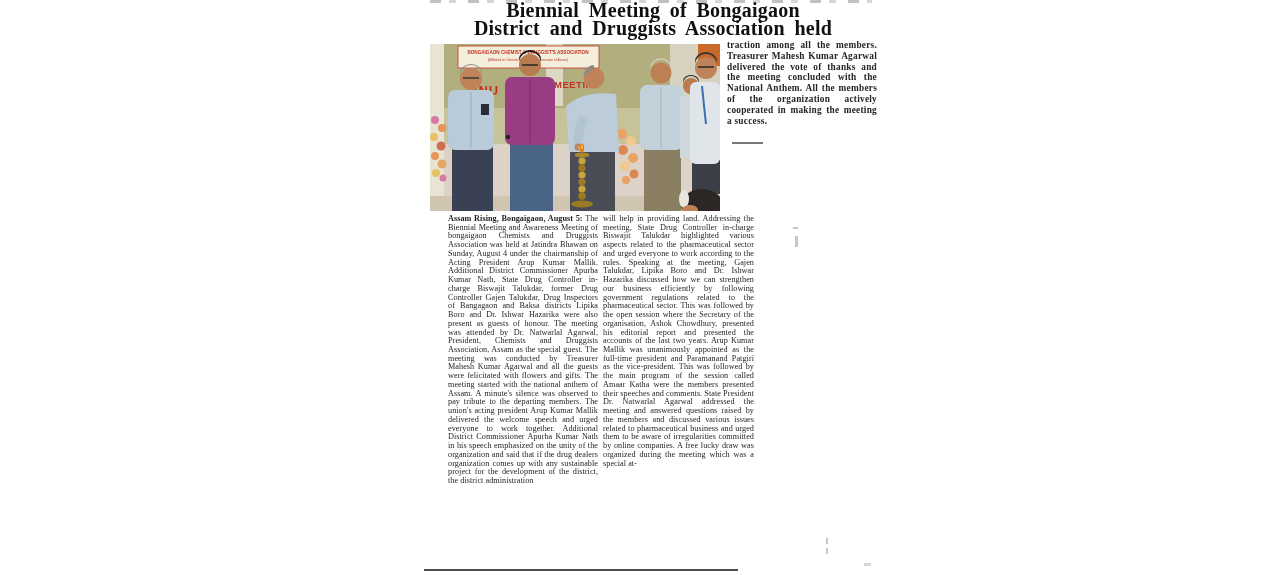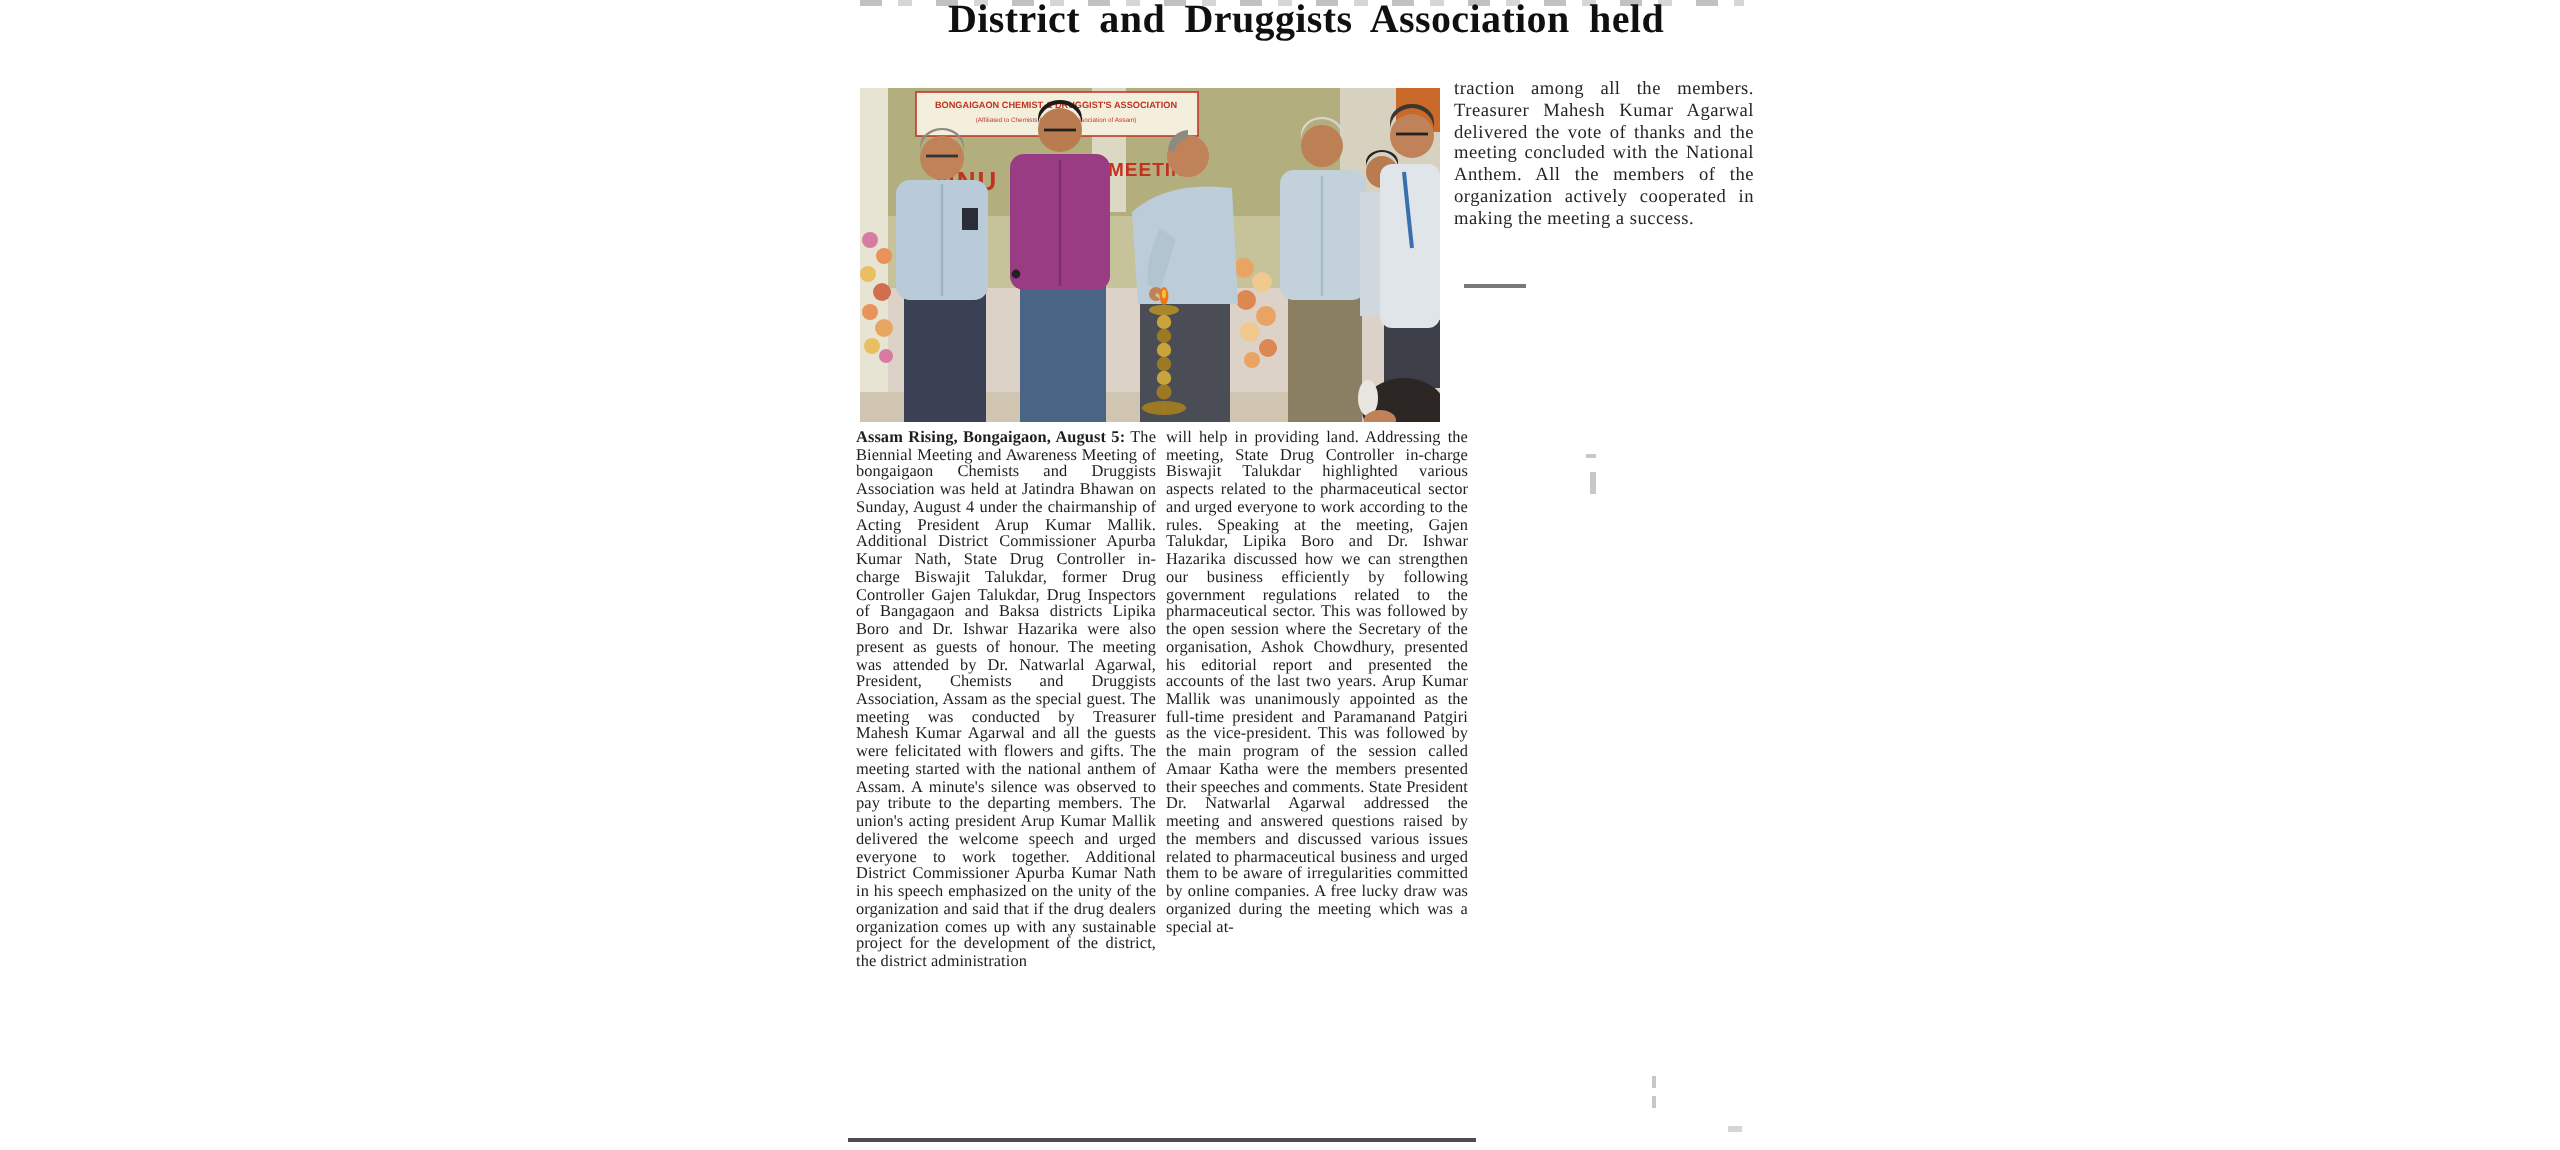--- a/index.html
+++ b/index.html
@@ -14,47 +14,48 @@
     opacity:.55;
   }
   .headline{
     position:absolute;top:2px;left:-6px;width:462px;text-align:center;
     font-weight:bold;font-size:20px;line-height:17.6px;color:#101010;
     letter-spacing:.2px;word-spacing:4.5px;white-space:nowrap;
   }
   .photo{position:absolute;left:2px;top:44px;width:290px;height:167px;}
   .col3{
     position:absolute;left:299px;top:40px;width:150px;height:112px;overflow:hidden;
-    font-weight:normal;font-size:9.3px;line-height:10.8px;text-align:justify;
+    font-weight:bold;font-size:9.3px;line-height:10.8px;text-align:justify;
     letter-spacing:.25px;color:#252525;
   }
   .col3-dash{position:absolute;left:304px;top:142px;width:31px;height:2px;background:#787878;}
   .bodycol{
     position:absolute;top:215px;height:359px;overflow:hidden;
-    font-size:8.2px;line-height:8.74px;text-align:justify;color:#1e1e1e;letter-spacing:.05px;
+    font-size:8.2px;line-height:8.74px;text-align:justify;color:#1e1e1e;letter-spacing:.05px;margin-left:20px;
   }
   .col1{left:0;width:150px;}
   .col2{left:155px;width:151px;}
   .lead{font-weight:bold;}
   .bottom-rule{position:absolute;left:-4px;top:569px;width:314px;height:2px;background:#4d4d4d;}
   .artifact{position:absolute;background:#999;opacity:.55;}
   .a1{left:365px;top:227px;width:5px;height:2px;}
   .a2{left:367px;top:236px;width:3px;height:11px;}
   .a3{left:398px;top:538px;width:2px;height:6px;}
   .a4{left:398px;top:548px;width:2px;height:6px;}
   .a5{left:436px;top:563px;width:7px;height:3px;opacity:.4;}
 </style>
 </head>
 <body>
 
 <div class="clipping">
 
   <div class="masthead-frag"></div>
 
   <div class="headline">
+    <div>Biennial Meeting of Bongaigaon</div>
     <div>District and Druggists Association held</div>
   </div>
 
   <div class="photo">
     <svg width="290" height="167" viewBox="0 0 290 167" xmlns="http://www.w3.org/2000/svg">
 
       <rect x="0" y="0" width="290" height="64" fill="#b2ae7e"></rect>
       <rect x="0" y="64" width="290" height="40" fill="#c6c29a"></rect>
       <rect x="0" y="100" width="290" height="52" fill="#ddd2c7"></rect>
       <rect x="0" y="152" width="290" height="15" fill="#cfc5b0"></rect>

